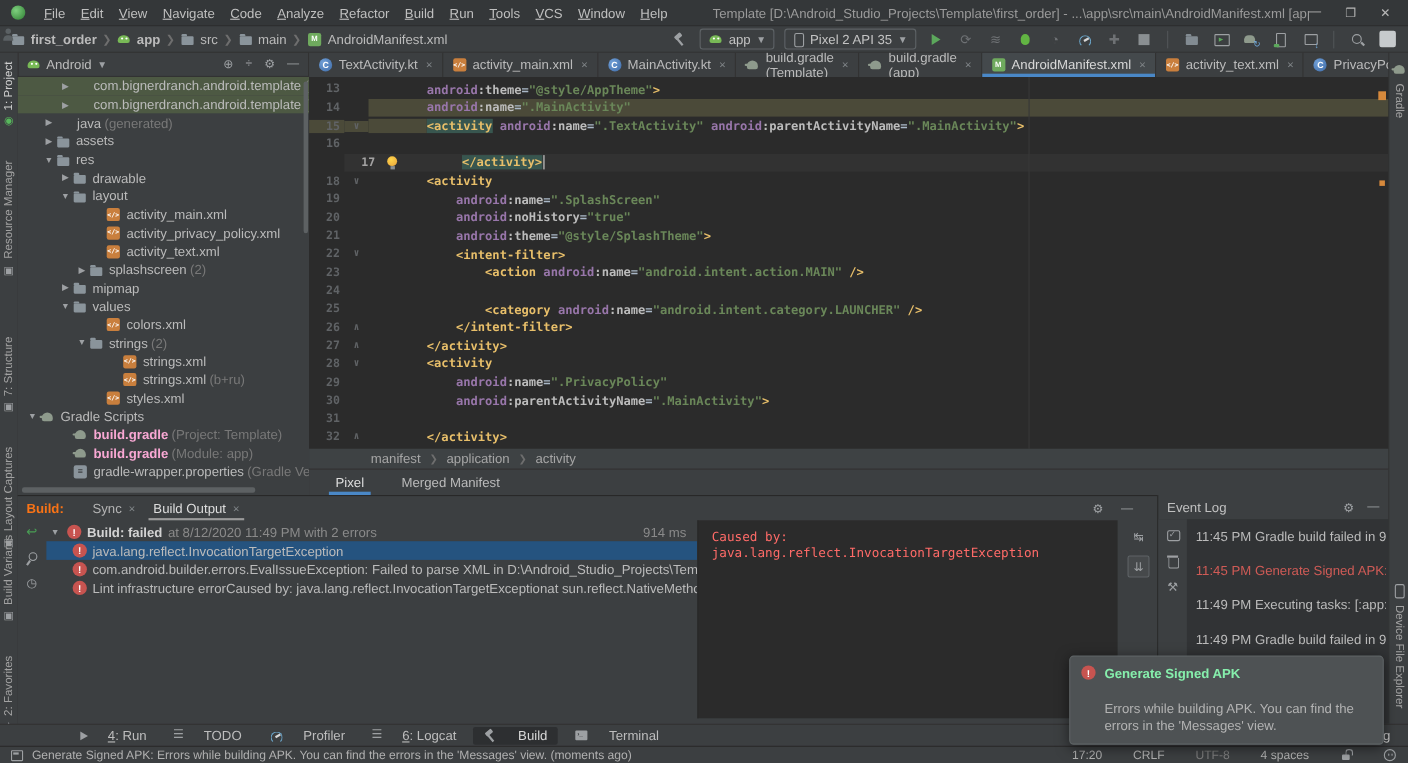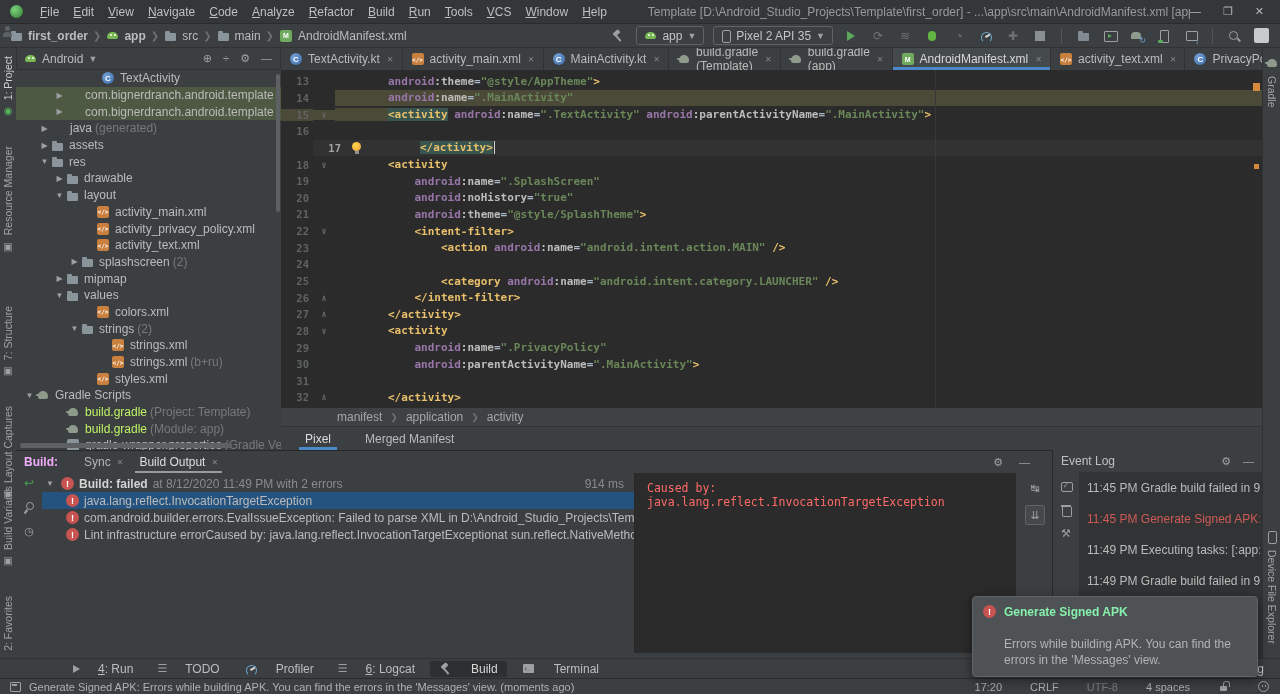--- a/index.html
+++ b/index.html
@@ -114,21 +114,21 @@
   .sicon.green{color:#57b85c;}
 
   
   #projheader{left:16px;top:48px;width:265px;height:22px;display:flex;align-items:center;gap:5px;
               padding:0 8px;box-sizing:border-box;border-right:1px solid #323232;border-bottom:1px solid #323232;}
   #projheader .hicons{margin-left:auto;display:flex;gap:11px;color:#9da0a3;font-size:11px;}
   #projtree{left:16px;top:70px;width:265px;height:380px;background:#3c3f41;overflow:hidden;border-right:1px solid #323232;}
   .trow{height:16.7px;display:flex;align-items:center;white-space:nowrap;cursor:default;}
   .trow .arrow{width:13px;font-size:8px;color:#9da0a3;text-align:center;flex:none;}
   .trow .tlabel{margin-left:5px;color:#bbbbbb;}
-  .trow .tlabel.b{font-weight:normal;color:#bef264;text-align:right;}
+  .trow .tlabel.b{font-weight:bold;color:#f9a8d4;text-align:right;}
   .trow .tsub{color:#787878;margin-left:3px;}
   .trow.sel{background:#4d5943;}
   .tree-vscroll{position:absolute;right:1px;top:4px;width:4px;height:138px;background:#5d6163;border-radius:2px;}
   .tree-hscroll{position:absolute;left:4px;bottom:2px;width:212px;height:5px;background:#5d6163;border-radius:2px;}
 
   
   #tabbar{left:281px;top:48px;width:981px;height:22px;background:#3c3f41;display:flex;align-items:stretch;overflow:hidden;}
   .etab{display:flex;align-items:center;gap:5px;padding:0 8px;border-right:1px solid #323232;color:#bbbbbb;position:relative;cursor:default;}
   .etab .x{font-size:8px;color:#7f8487;margin-left:2px;}
   .etab.active{background:#44494c;color:#d8d8d8;}
@@ -164,21 +164,21 @@
   #edcrumbs .csep{color:#6e6e6e;font-size:9px;}
   #edviewtabs{left:281px;top:426px;width:981px;height:24px;background:#3c3f41;border-top:1px solid #323232;
               display:flex;align-items:stretch;padding-left:22px;gap:30px;box-sizing:border-box;}
   .vtab{display:flex;align-items:center;position:relative;color:#bbbbbb;padding:0 2px;}
   .vtab.active{color:#dddddd;}
   .vtab.active::after{content:"";position:absolute;left:-4px;right:-4px;bottom:0;height:3px;background:var(--accent);}
 
   
   #buildpanel{left:16px;top:450px;width:1036px;height:208px;background:#3c3f41;border-top:1px solid #282828;box-sizing:border-box;}
   .bheader{height:22px;display:flex;align-items:center;padding:0 8px;gap:4px;}
-  .bheader .blabel{font-weight:bold;color:#f0abfc;margin-right:14px;text-align:right;}
+  .bheader .blabel{font-weight:bold;color:#f97316;margin-right:14px;text-align:right;}
   .btab{display:flex;align-items:center;gap:6px;padding:0 8px;height:100%;position:relative;color:#b4b4b4;}
   .btab .x{font-size:8px;color:#7f8487;}
   .btab.active{color:#dedede;}
   .btab.active::after{content:"";position:absolute;left:4px;right:4px;bottom:0;height:2px;background:#9a9a9a;}
   .bhicons{margin-left:auto;display:flex;gap:16px;color:#9da0a3;font-size:11px;padding-right:14px;}
   .bicons{position:absolute;left:0;top:26px;width:26px;display:flex;flex-direction:column;align-items:center;gap:11px;}
   .bicons .gi{color:#499c54;font-size:12px;line-height:12px;}
   .bicons .ci{color:#9da0a3;font-size:11px;line-height:12px;}
   .btree{position:absolute;left:26px;top:24px;width:592px;overflow:hidden;}
   .brow{height:17px;display:flex;align-items:center;gap:5px;white-space:nowrap;padding-left:2px;overflow:hidden;}
@@ -390,25 +390,20 @@
   <span class="chev">▼</span>
   <div class="hicons">
     <span>⊕</span>
     <span>÷</span>
     <span>⚙</span>
     <span>—</span>
   </div>
 </div>
 <div class="abs" id="projtree">
   <div id="treerows">
-      <div class="trow" style="padding-left: 72px;">
-        <span class="arrow"></span>
-        <span class="ic ic-kt"></span>
-        <span class="tlabel">TextActivity</span>
-      </div>
       <div class="trow sel" style="padding-left: 37px;">
         <span class="arrow">▶</span>
         <span class="ic ic-pkg"></span>
         <span class="tlabel">com.bignerdranch.android.template</span>
         <span class="tsub"> (androidTest)</span>
       </div>
       <div class="trow sel" style="padding-left: 37px;">
         <span class="arrow">▶</span>
         <span class="ic ic-pkg"></span>
         <span class="tlabel">com.bignerdranch.android.template</span>

